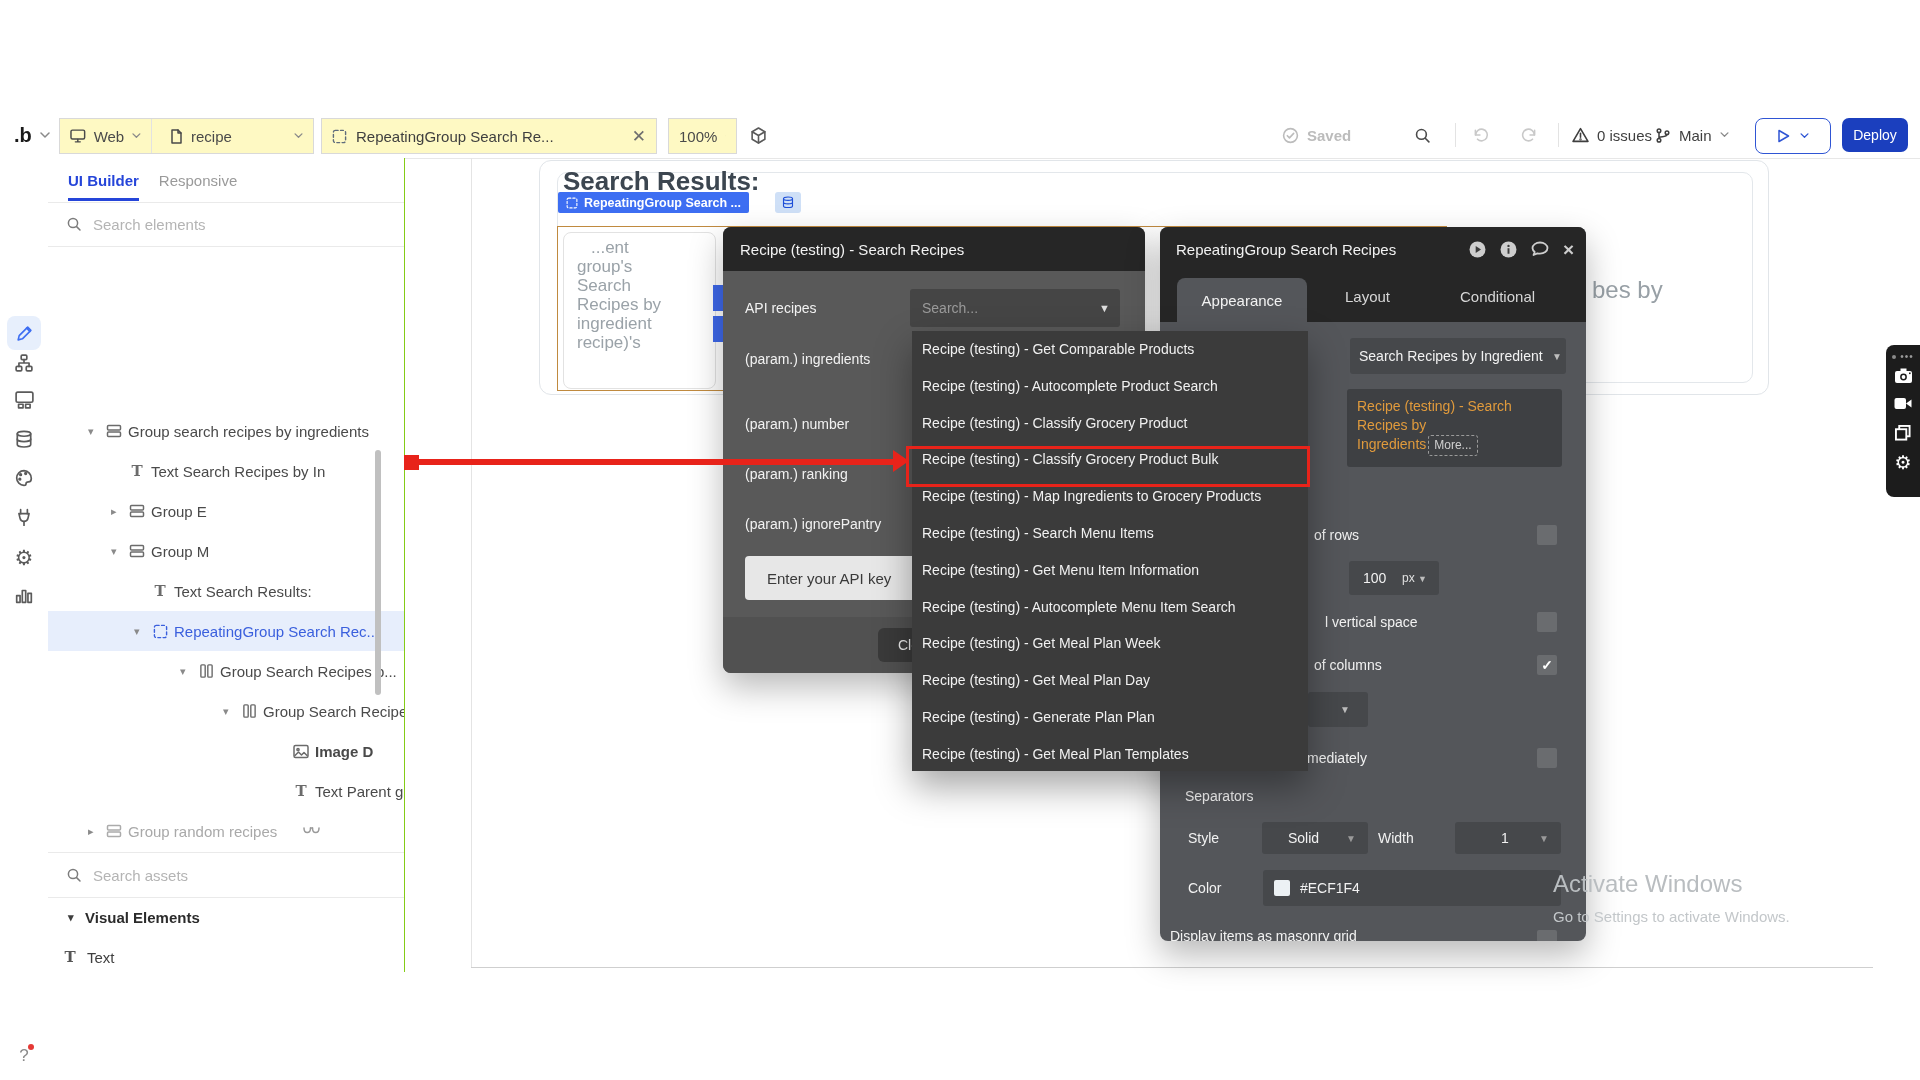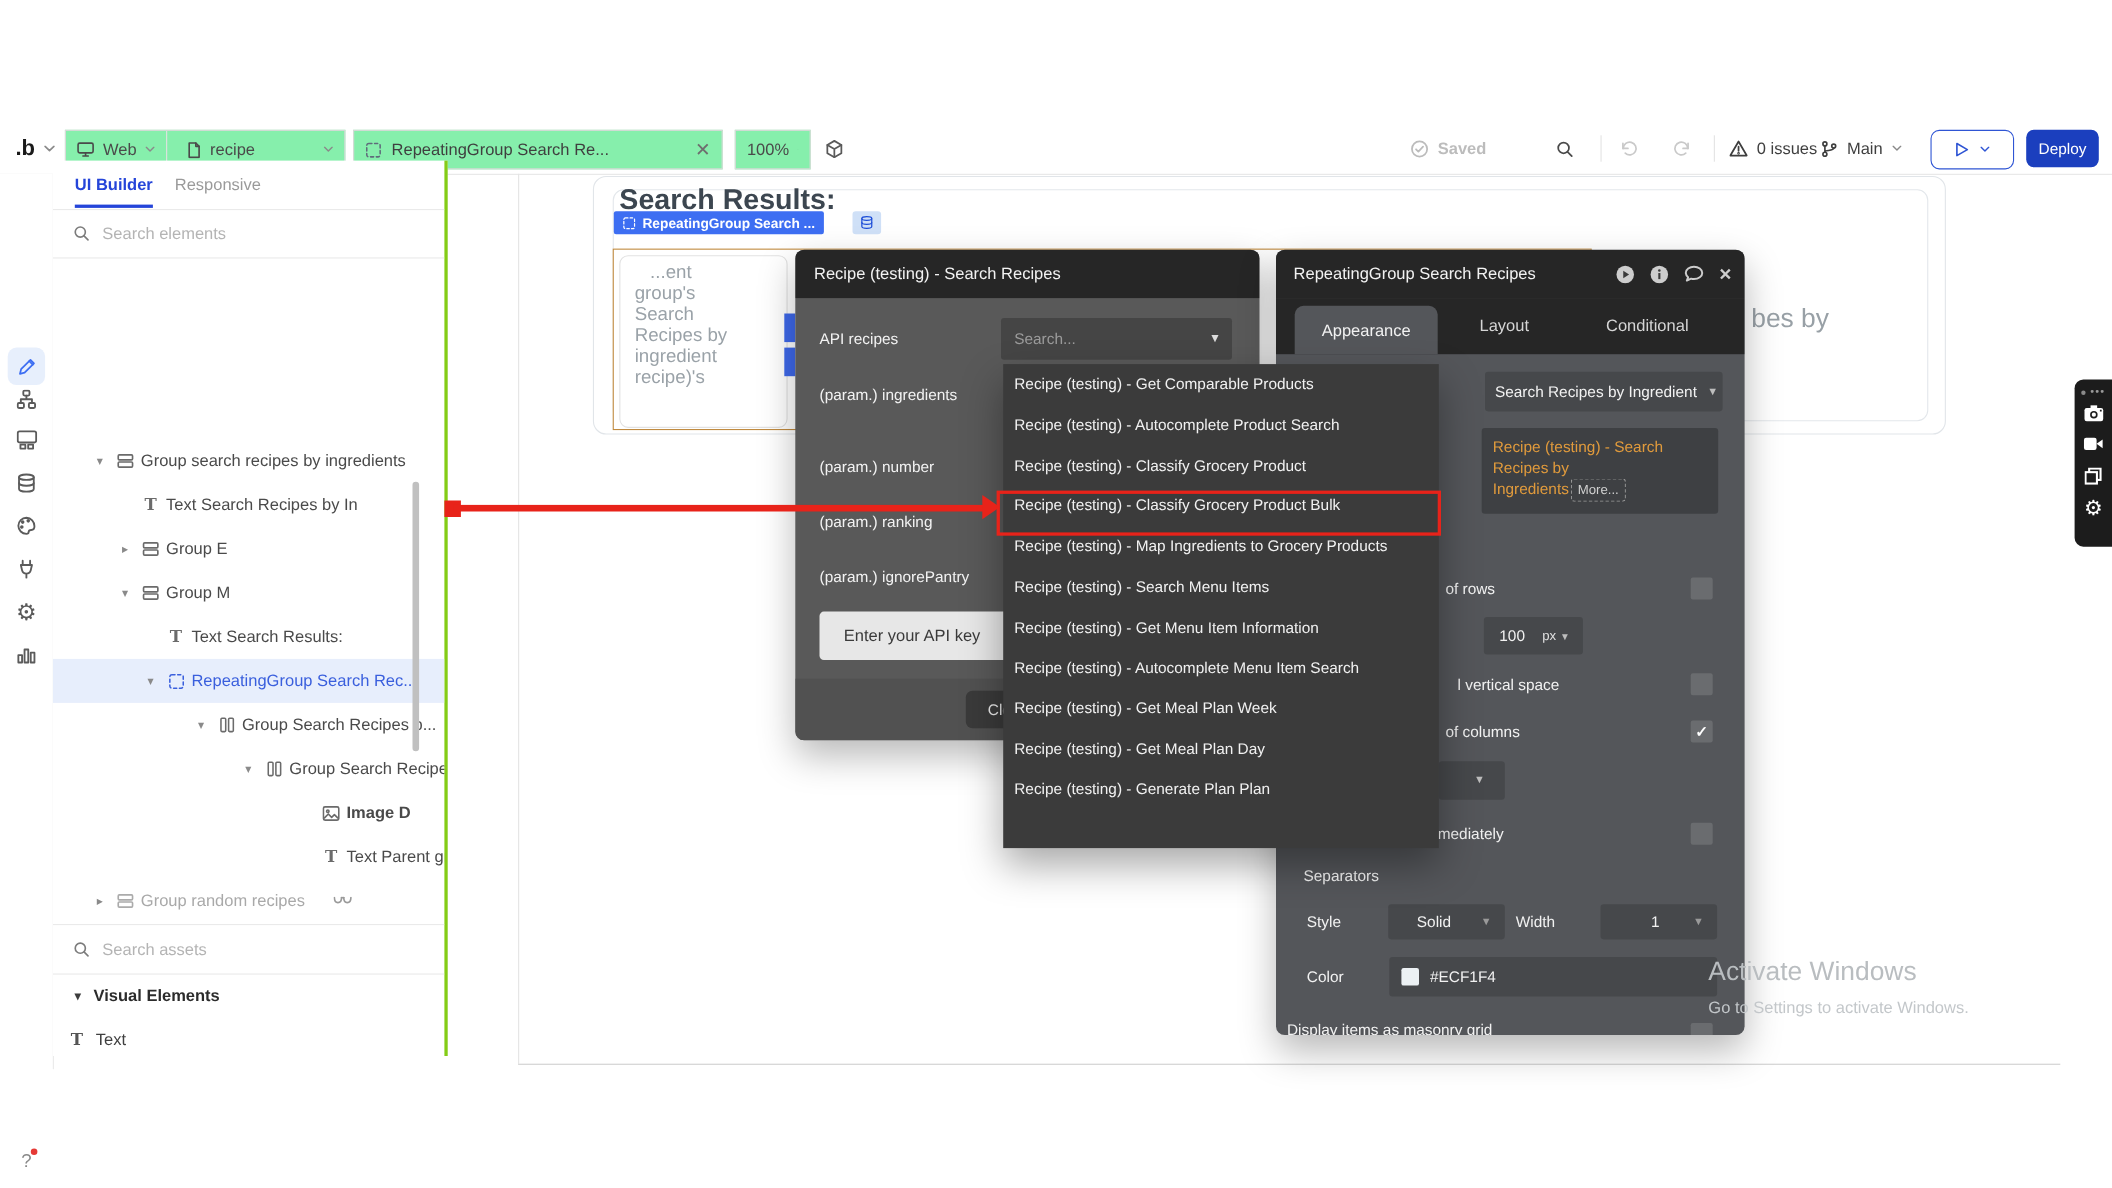--- a/index.html
+++ b/index.html
@@ -4,35 +4,35 @@
 <style>
   html,body{margin:0;padding:0;background:#fff;}
   .app{position:relative;width:1920px;height:1080px;background:#fff;overflow:hidden;
        font-family:"Liberation Sans",sans-serif;color:#444;}
   svg{display:block;}
   .ic{stroke:currentColor;fill:none;stroke-width:1.5;stroke-linecap:round;stroke-linejoin:round;}
 
   
   .toolbar{position:absolute;left:0;top:112px;width:1920px;height:46px;border-bottom:1px solid #e7e7e7;background:#fff;}
   .tb{position:absolute;display:flex;align-items:center;gap:8px;height:34px;top:6px;color:#4a4a4a;font-size:15px;}
-  .boxctl{border:1px solid #d9d9d9;border-radius:0;background:#86efac;text-align:center;}
+  .boxctl{border:1px solid #d9d9d9;border-radius:0;background:#fef9c3;text-align:center;}
   .seg{display:flex;align-items:center;height:34px;padding:0 10px;gap:8px;}
   .chev{color:#8a8a8a;}
   .tabx{color:#6e6e6e;font-size:17px;line-height:1;}
   .btn-run{display:flex;align-items:center;gap:10px;justify-content:center;border:1px solid #2f55d4;border-radius:8px;height:34px;width:74px;color:#2f55d4;background:#fff;}
   .btn-deploy{display:flex;align-items:center;justify-content:center;border-radius:7px;height:34px;width:66px;color:#fff;background:#1b3fbe;font-size:14px;}
   .vdiv{position:absolute;top:11px;width:1px;height:24px;background:#e3e3e3;}
 
   
   .rail{position:absolute;left:0;top:158px;width:48px;height:814px;border-right:1px solid #e9e9e9;background:#fff;}
   .rico{position:absolute;left:0;width:48px;display:flex;justify-content:center;color:#5b5b5b;}
   .rsel{position:absolute;left:7px;width:34px;height:34px;border-radius:8px;background:#e7effc;display:flex;align-items:center;justify-content:center;color:#3d6ef2;}
 
   
-  .sidebar{position:absolute;left:48px;top:146px;width:356px;height:814px;border-right:3px solid #84cc16;background:#fff;overflow:hidden;}
+  .sidebar{position:absolute;left:48px;top:158px;width:356px;height:814px;border-right:1px solid #84cc16;background:#fff;overflow:hidden;}
   .sbtabs{position:absolute;left:0;top:0;width:356px;height:44px;border-bottom:1px solid #eaeaea;display:flex;align-items:center;}
   .sbtab{font-size:15px;margin-left:20px;color:#9a9a9a;}
   .sbtab.active{color:#2545d9;font-weight:bold;border-bottom:3px solid #2545d9;padding-bottom:9px;margin-bottom:-12px;}
   .searchrow{position:absolute;left:0;width:356px;height:44px;border-bottom:1px solid #eaeaea;display:flex;align-items:center;color:#b4b4b4;}
   .searchrow svg{margin-left:18px;}
   .searchrow input{border:none;outline:none;font-size:15px;margin-left:9px;width:250px;font-family:"Liberation Sans",sans-serif;}
   .searchrow input::placeholder{color:#b4b4b4;}
   .tree{position:absolute;left:0;top:253px;width:356px;}
   .trow{display:flex;align-items:center;height:40px;font-size:15px;color:#4a4a4a;}
   .trow.sel{background:#e7eefc;color:#3a5fdd;}
@@ -572,20 +572,21 @@
       <div class="ditem">Recipe (testing) - Autocomplete Product Search</div>
       <div class="ditem">Recipe (testing) - Classify Grocery Product</div>
       <div class="ditem">Recipe (testing) - Classify Grocery Product Bulk</div>
       <div class="ditem">Recipe (testing) - Map Ingredients to Grocery Products</div>
       <div class="ditem">Recipe (testing) - Search Menu Items</div>
       <div class="ditem">Recipe (testing) - Get Menu Item Information</div>
       <div class="ditem">Recipe (testing) - Autocomplete Menu Item Search</div>
       <div class="ditem">Recipe (testing) - Get Meal Plan Week</div>
       <div class="ditem">Recipe (testing) - Get Meal Plan Day</div>
       <div class="ditem">Recipe (testing) - Generate Plan Plan</div>
+      <div class="ditem">Recipe (testing) - Get Meal Plan Templates</div>
     </div>
 
   <div class="arrowsq"></div>
   <div class="arrowline"></div>
   <div class="arrowhead"></div>
   <div class="redbox"></div>
 
   <div class="capture">
     <div class="capico" style="top:6px;gap:4px;align-items:center;">
       <span style="width:4px;height:4px;border-radius:50%;background:#8a8a8a;"></span>

